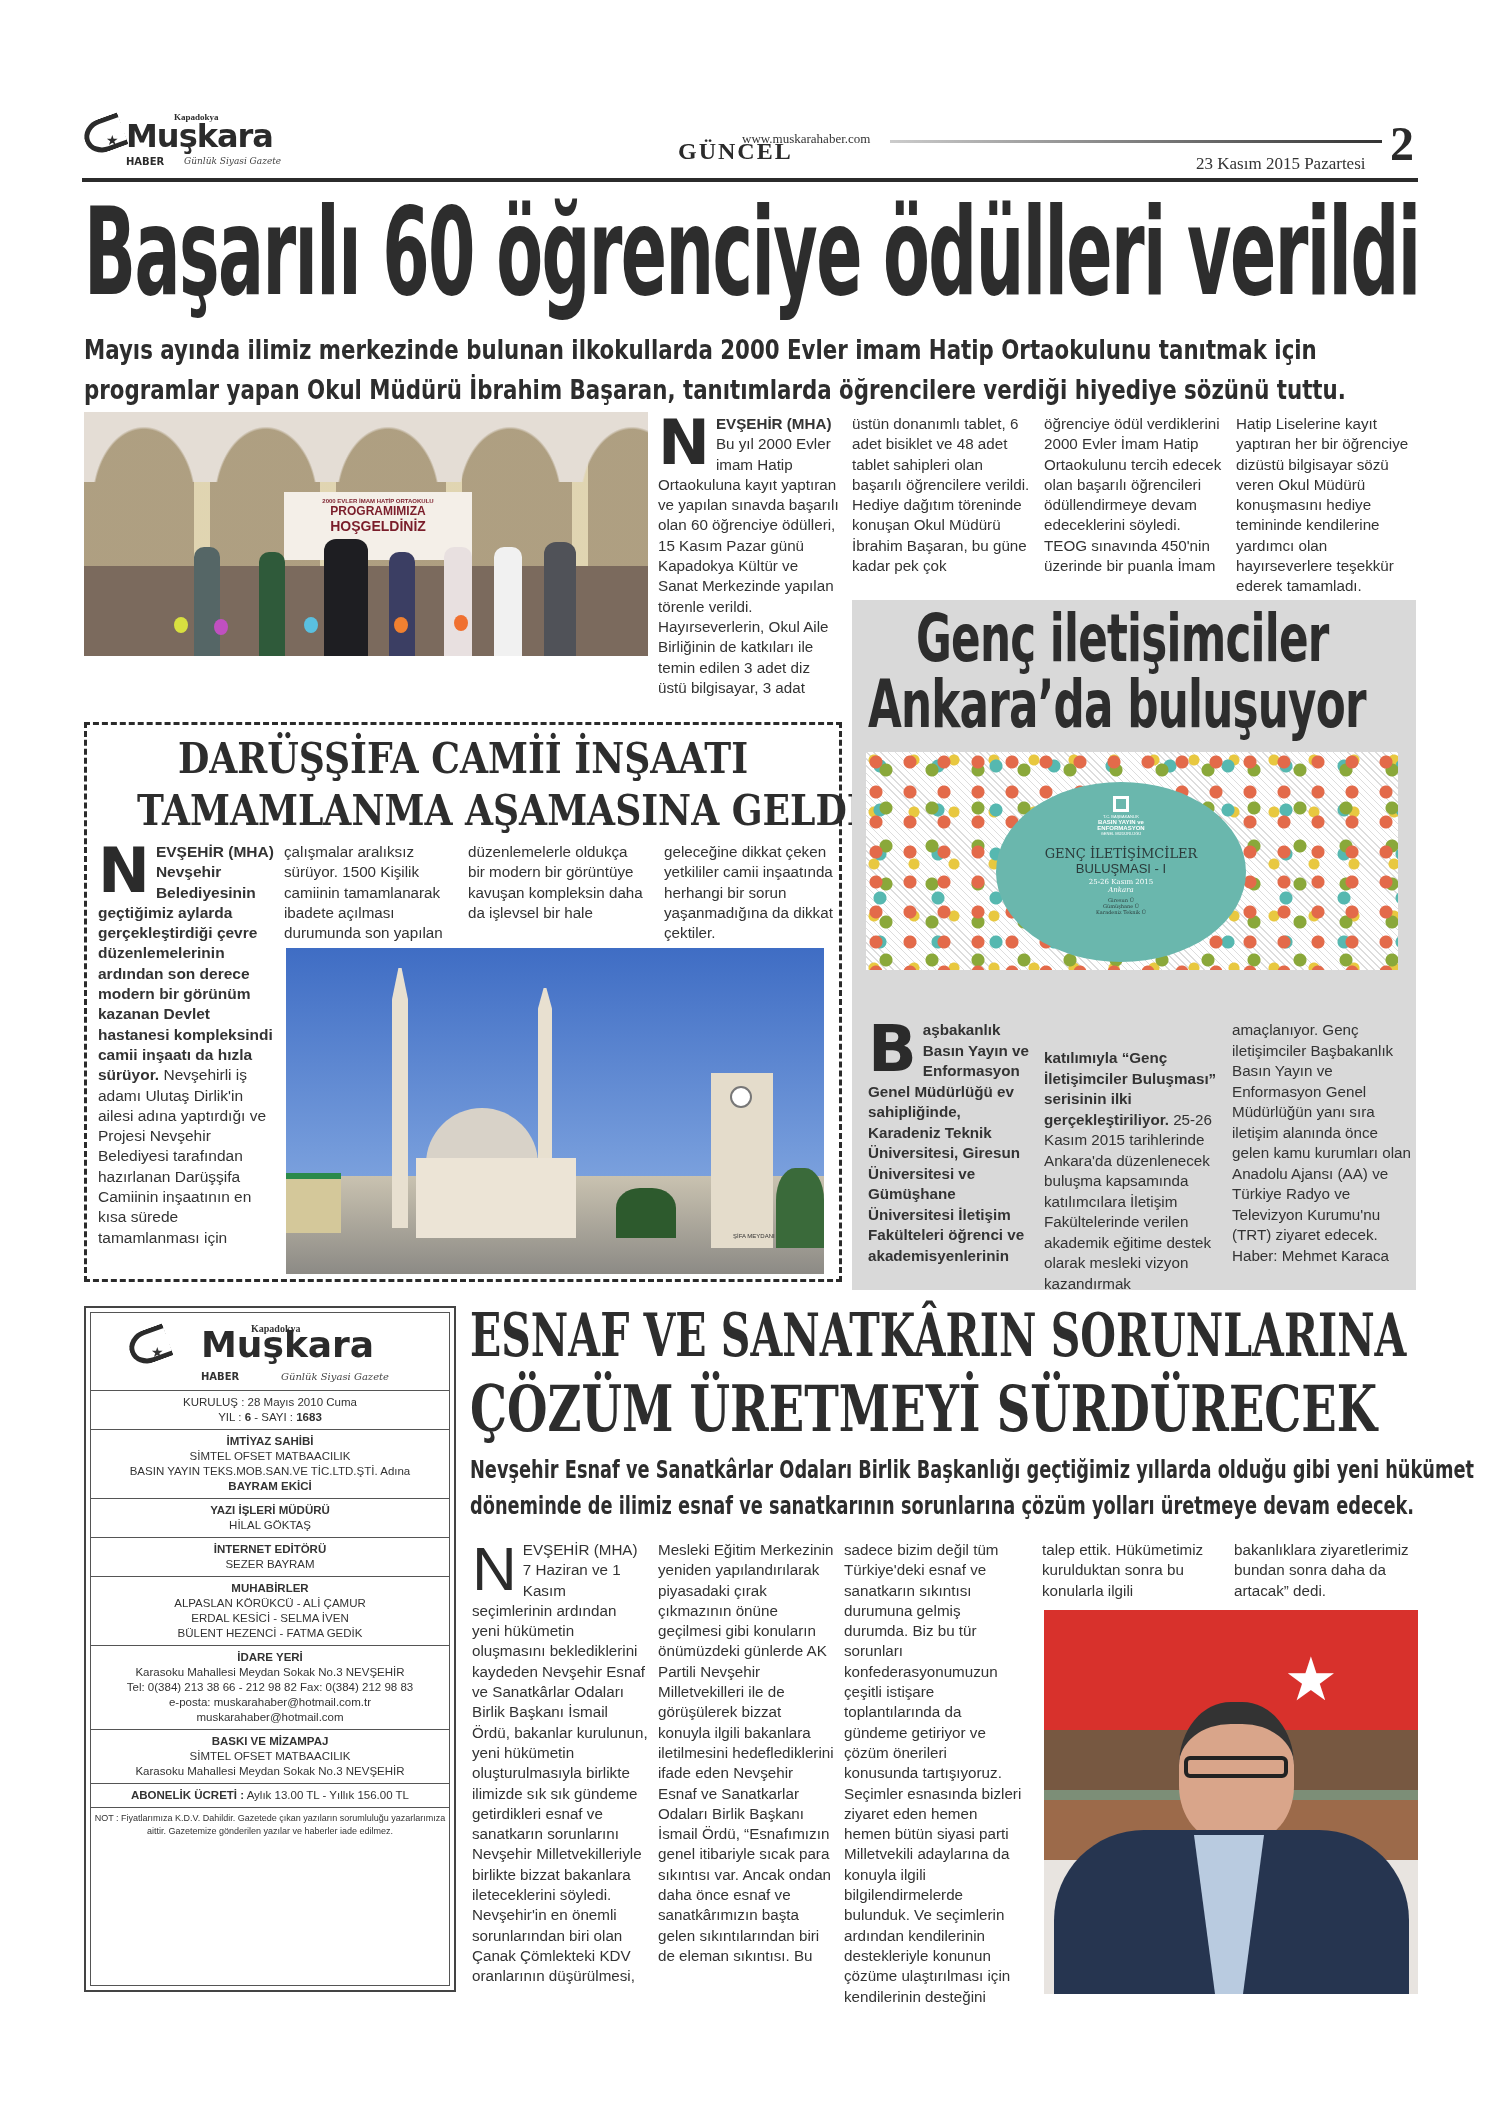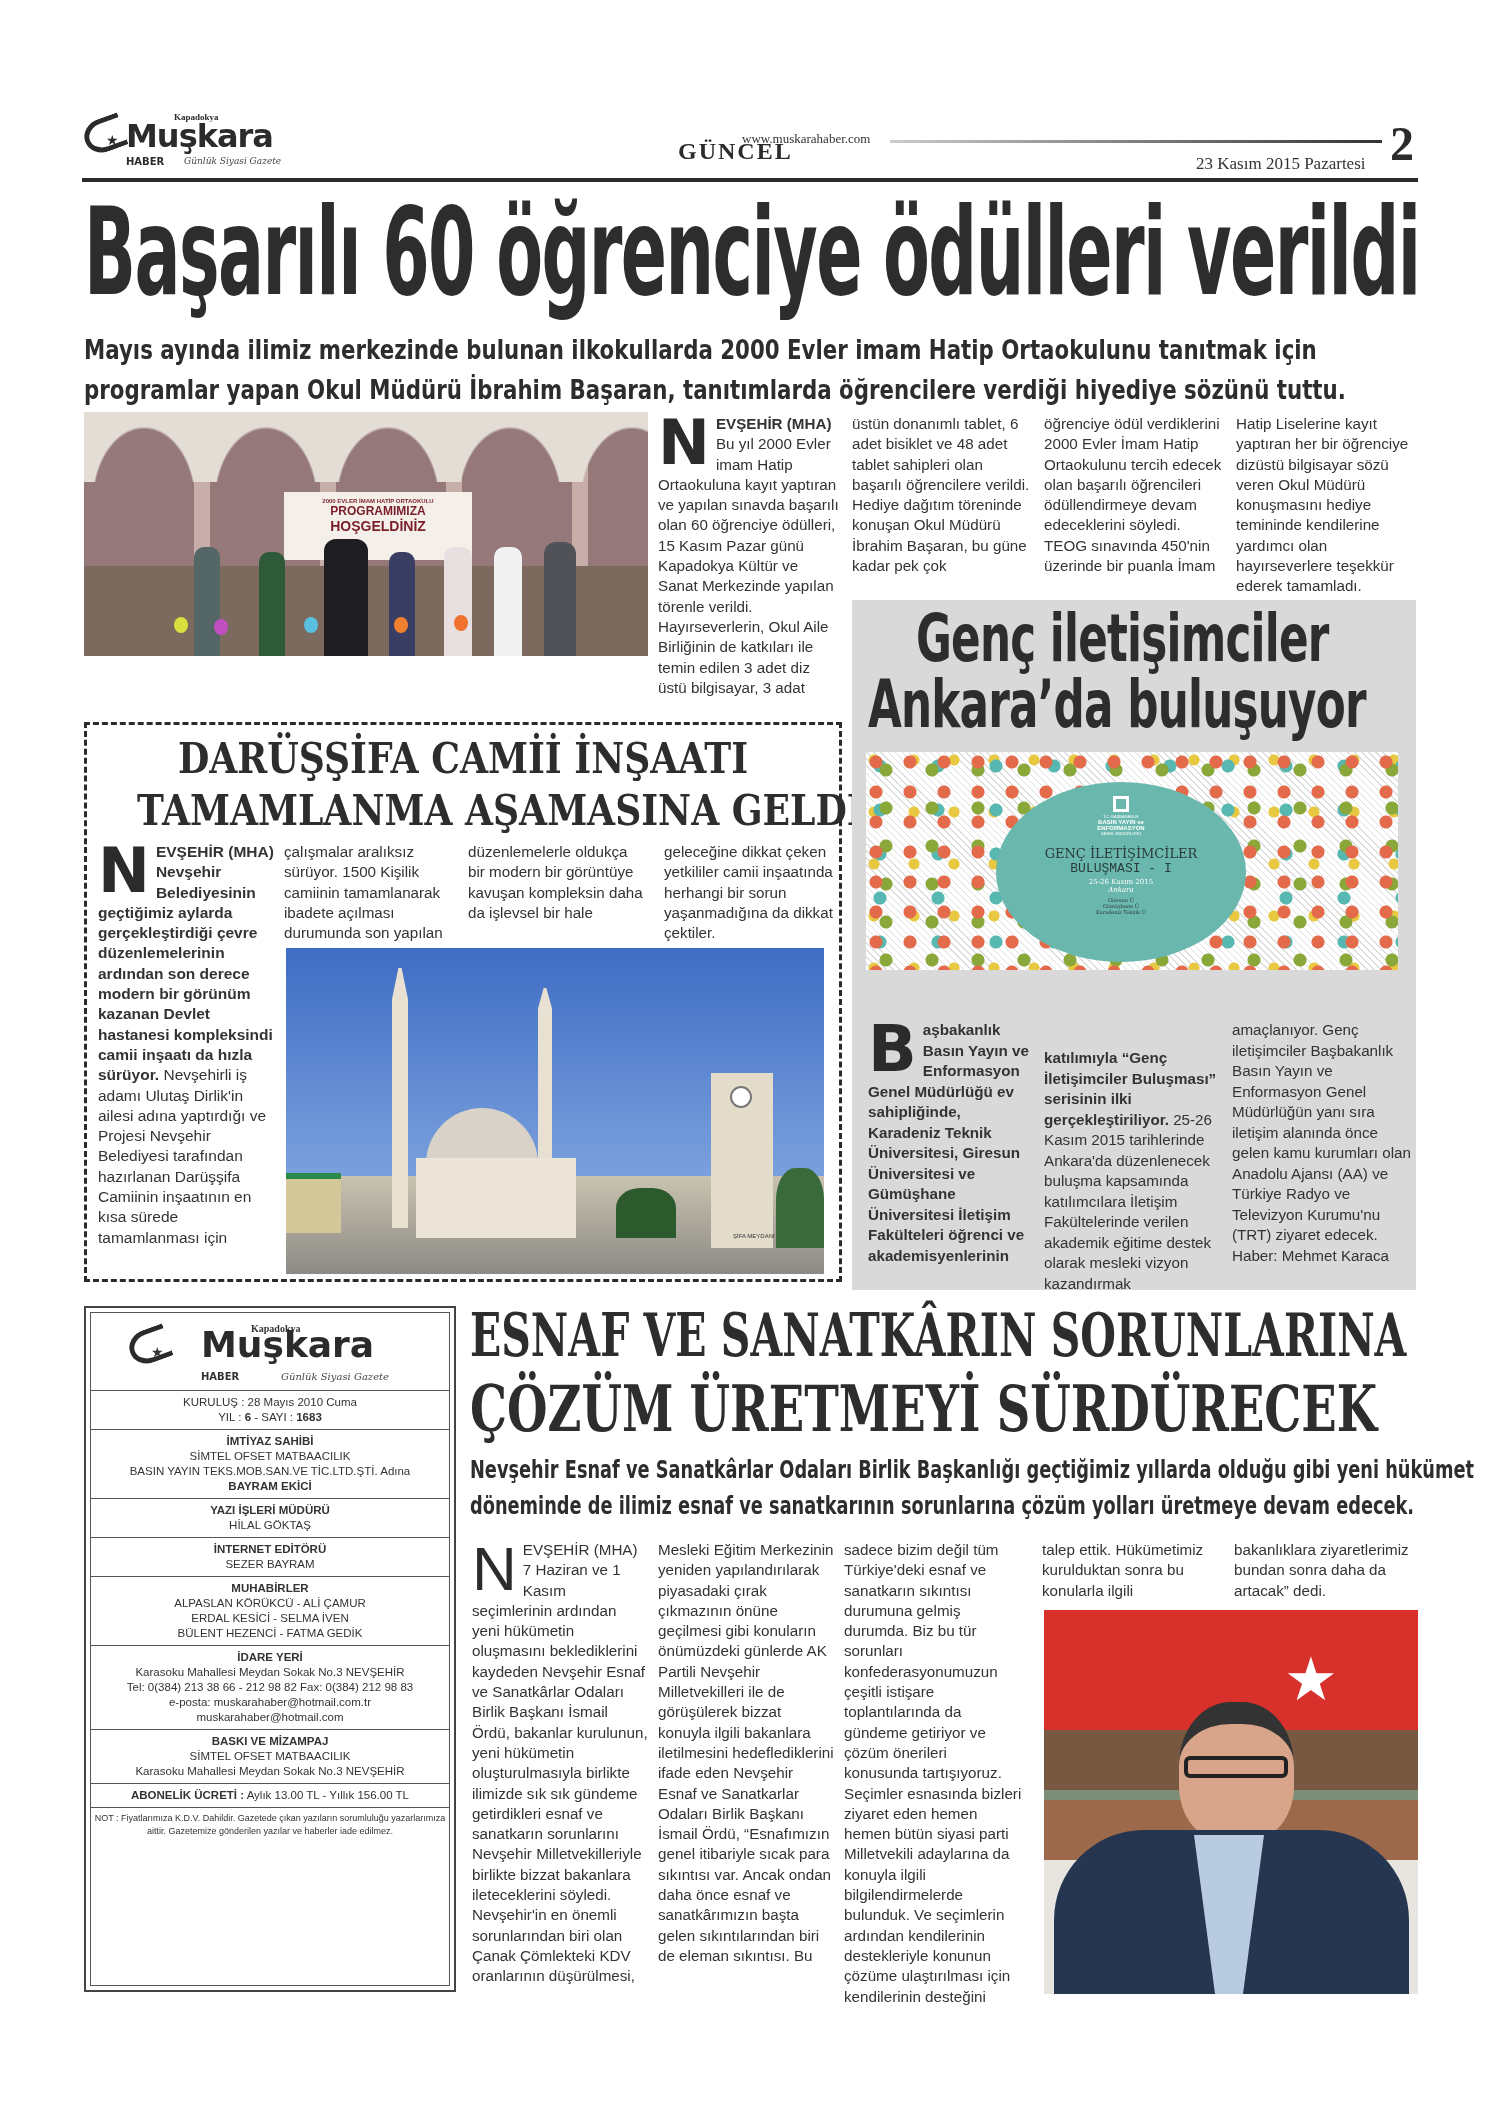--- a/index.html
+++ b/index.html
@@ -45,21 +45,21 @@
 <div class="abs" style="left:742px;top:131px;font-family:'Liberation Serif',serif;font-size:13px;color:#333;">www.muskarahaber.com</div>
 <div class="abs" style="left:890px;top:140px;width:492px;height:3px;background:linear-gradient(90deg,#ccc,#333);"></div>
 <div class="abs" style="left:1196px;top:154px;font-family:'Liberation Serif',serif;font-size:17px;color:#333;">23 Kasım 2015 Pazartesi</div>
 <div class="abs" style="left:1390px;top:120px;font-family:'Liberation Serif',serif;font-weight:bold;font-size:48px;color:#2b2b2b;line-height:1;">2</div>
 <div class="rule-thick" style="left:82px;top:178px;width:1336px;height:4px;"></div>
 
 <div class="abs headline" style="left:84px;top:192px;font-size:88px;transform:scaleX(0.775) scaleY(1.38);letter-spacing:-2px;">Başarılı 60 öğrenciye ödülleri verildi</div>
 <div class="abs deck" style="left:84px;top:334px;font-size:27px;transform:scaleX(0.79);">Mayıs ayında ilimiz merkezinde bulunan ilkokullarda 2000  Evler imam Hatip Ortaokulunu tanıtmak için</div>
 <div class="abs deck" style="left:84px;top:374px;font-size:27px;transform:scaleX(0.79);">programlar yapan Okul Müdürü İbrahim Başaran, tanıtımlarda öğrencilere verdiği hiyediye sözünü tuttu.</div>
 
-<div class="photo" style="left:84px;top:412px;width:564px;height:244px;background:#7f1d1d;">
+<div class="photo" style="left:84px;top:412px;width:564px;height:244px;background:#fde047;">
   <div style="position:absolute;inset:0;background:repeating-linear-gradient(90deg,#9b8f90 0 110px,#d9d2cc 110px 126px);opacity:.8;"></div>
   <div style="position:absolute;left:0;right:0;top:0;height:70px;background:radial-gradient(ellipse at 60px 90px,transparent 50px,#e4ddd5 52px) 0 0/122px 90px repeat-x;"></div>
   <div style="position:absolute;left:0;right:0;bottom:0;height:90px;background:#7b6a5d;"></div>
   <div style="position:absolute;left:200px;top:80px;width:188px;height:68px;background:#f4efe8;text-align:center;">
     <div style="font-size:6px;font-weight:bold;color:#7a1d2a;margin-top:6px;">2000 EVLER İMAM HATİP ORTAOKULU</div>
     <div style="font-size:12px;font-weight:900;color:#7a1d2a;">PROGRAMIMIZA</div>
     <div style="font-size:14px;font-weight:900;color:#7a1d2a;">HOŞGELDİNİZ</div>
   </div>
   <div style="position:absolute;left:80px;top:135px;width:400px;height:150px;">
     <div style="position:absolute;left:30px;top:0;width:26px;height:110px;background:#566;border-radius:10px 10px 0 0;"></div>
@@ -121,21 +121,21 @@
   radial-gradient(circle at 14px 14px,#56b8b0 6px,transparent 7px) 0 0/58px 44px,
   radial-gradient(circle at 8px 8px,#e8c840 5px,transparent 6px) 0 0/40px 52px,
   repeating-linear-gradient(45deg,#fff 0 4px,#ddd 4px 5px);">
   <div style="position:absolute;left:130px;top:30px;width:250px;height:180px;border-radius:50%;background:#6ab7ad;text-align:center;color:#fff;">
     <div style="margin:14px auto 2px;width:16px;height:16px;border:3px solid #fff;border-top-width:3px;"></div>
     <div style="font-size:4px;">T.C. BAŞBAKANLIK</div>
     <div style="font-size:6px;font-weight:bold;">BASIN YAYIN ve</div>
     <div style="font-size:6px;font-weight:bold;">ENFORMASYON</div>
     <div style="font-size:4px;">GENEL MÜDÜRLÜĞÜ</div>
     <div style="font-family:'DejaVu Serif',serif;font-size:13px;color:#2b3b3b;margin-top:10px;">GENÇ İLETİŞİMCİLER</div>
-    <div style="font-family:Liberation Mono, monospace;font-size:13px;color:#2b3b3b;">BULUŞMASI - I</div>
+    <div style="font-family:Liberation Sans, sans-serif;font-size:13px;color:#2b3b3b;">BULUŞMASI - I</div>
     <div style="font-family:'DejaVu Serif',serif;font-size:7px;margin-top:2px;">25-26 Kasım 2015</div>
     <div style="font-family:'DejaVu Serif',serif;font-size:7px;font-style:italic;">Ankara</div>
     <div style="font-family:'DejaVu Serif',serif;font-size:5px;color:#2b3b3b;margin-top:3px;">Giresun Ü</div>
     <div style="font-family:'DejaVu Serif',serif;font-size:5px;color:#2b3b3b;">Gümüşhane Ü</div>
     <div style="font-family:'DejaVu Serif',serif;font-size:5px;color:#2b3b3b;">Karadeniz Teknik Ü</div>
   </div>
 </div>
 
 <div class="col" style="left:868px;top:1020px;width:166px;font-size:15.2px;line-height:20.5px;">
   <span class="drop" style="font-size:64px;margin-top:4px;">B</span>

